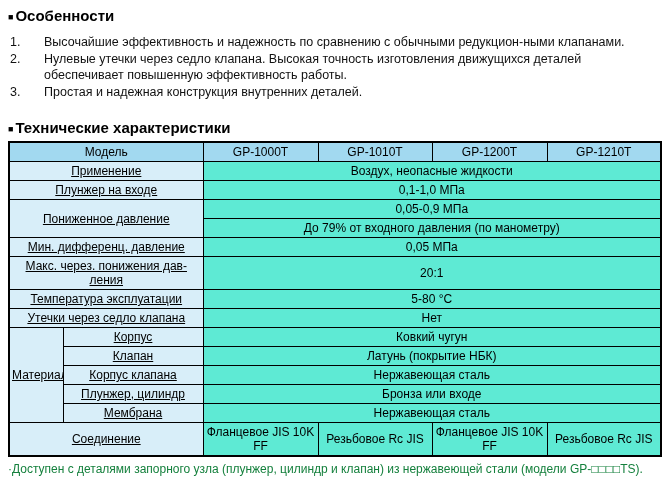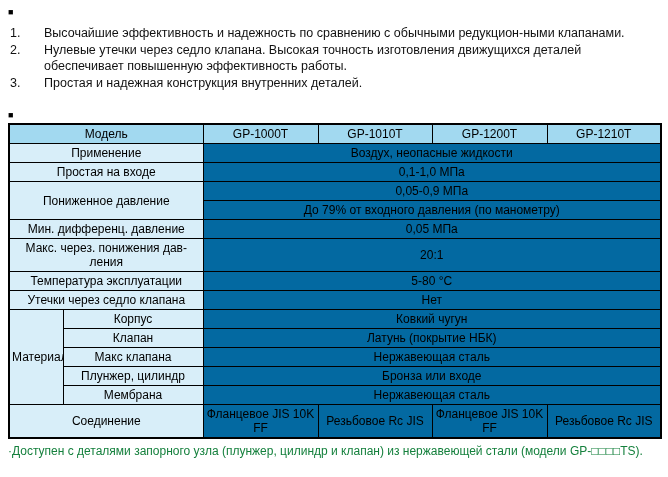--- a/index.html
+++ b/index.html
@@ -54,56 +54,58 @@
     font-weight: normal;
     text-align: center;
     vertical-align: middle;
     padding: 2px 2px;
     height: 19px;
     color: #000;
     overflow: hidden;
   }
   table.specs tr.head th { background: var(--header-bg, #a2d9f0); height: 15px; }
   table.specs th.model-name { font-weight: normal; }
-  table.specs td.lbl { background: var(--label-bg, #d8eef9); }
-  table.specs td.val { background: #0369a1; }
+  table.specs td.lbl { background: var(--label-bg, #d8eef9); text-decoration: underline; }
+  table.specs td.val { background: #5eead4; }
 
   .footnote {
     margin-top: 5px;
     font-size: 12px;
     line-height: 14px;
     color: #15803d;
   }
 </style>
 </head>
 <body>
 
 <div class="page">
 
   <div class="section-title">
     <span class="sq">■</span>
+    <span>Особенности</span>
   </div>
 
   <div class="features-list">
     <div class="feature-item">
       <span class="num">1.</span>
       <span class="txt">Высочайшие эффективность и надежность по сравнению с обычными редукцион-ными клапанами.</span>
     </div>
     <div class="feature-item">
       <span class="num">2.</span>
       <span class="txt">Нулевые утечки через седло клапана. Высокая точность изготовления движущихся деталей обеспечивает повышенную эффективность работы.</span>
     </div>
     <div class="feature-item">
       <span class="num">3.</span>
       <span class="txt">Простая и надежная конструкция внутренних деталей.</span>
     </div>
   </div>
 
   <div class="section-title specs-title">
     <span class="sq">■</span>
+    <span>Технические характеристики</span>
   </div>
 
   <table class="specs">
     <colgroup>
       <col style="width:54px">
         <col style="width:140px">
       <col style="width:115px">
         <col style="width:114px">
       <col style="width:115px">
         <col style="width:114px">
@@ -114,21 +116,21 @@
         <th class="model-name">GP-1000T</th>
         <th class="model-name">GP-1010T</th>
         <th class="model-name">GP-1200T</th>
         <th class="model-name">GP-1210T</th>
       </tr>
       <tr>
         <td colspan="2" class="lbl">Применение</td>
         <td colspan="4" class="val">Воздух, неопасные жидкости</td>
       </tr>
       <tr>
-        <td colspan="2" class="lbl">Простая на входе</td>
+        <td colspan="2" class="lbl">Плунжер на входе</td>
         <td colspan="4" class="val">0,1-1,0 МПа</td>
       </tr>
       <tr>
         <td colspan="2" rowspan="2" class="lbl">Пониженное давление</td>
         <td colspan="4" class="val">0,05-0,9 МПа</td>
       </tr>
       <tr>
         <td colspan="4" class="val">До 79% от входного давления (по манометру)</td>
       </tr>
       <tr>
@@ -150,21 +152,21 @@
       <tr>
         <td rowspan="5" class="lbl">Материал</td>
         <td class="lbl">Корпус</td>
         <td colspan="4" class="val">Ковкий чугун</td>
       </tr>
       <tr>
         <td class="lbl">Клапан</td>
         <td colspan="4" class="val">Латунь (покрытие НБК)</td>
       </tr>
       <tr>
-        <td class="lbl">Макс клапана</td>
+        <td class="lbl">Корпус клапана</td>
         <td colspan="4" class="val">Нержавеющая сталь</td>
       </tr>
       <tr>
         <td class="lbl">Плунжер, цилиндр</td>
         <td colspan="4" class="val">Бронза или входе</td>
       </tr>
       <tr>
         <td class="lbl">Мембрана</td>
         <td colspan="4" class="val">Нержавеющая сталь</td>
       </tr>

